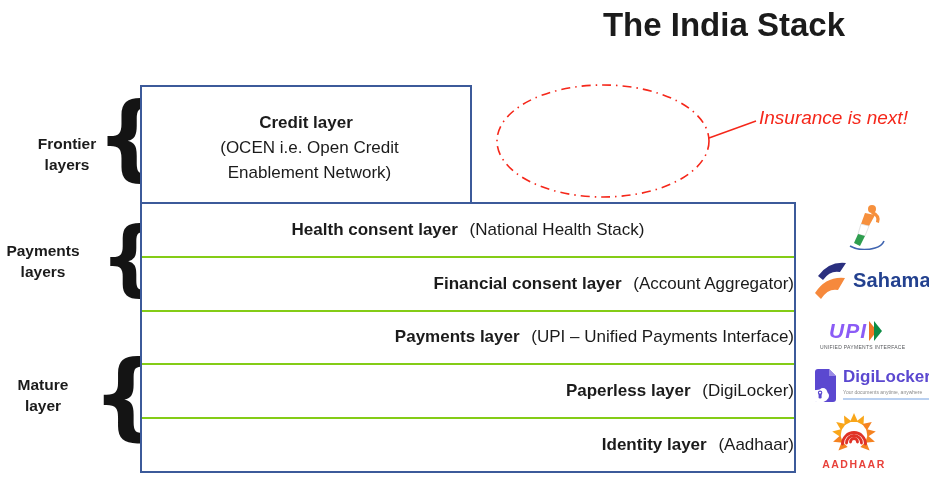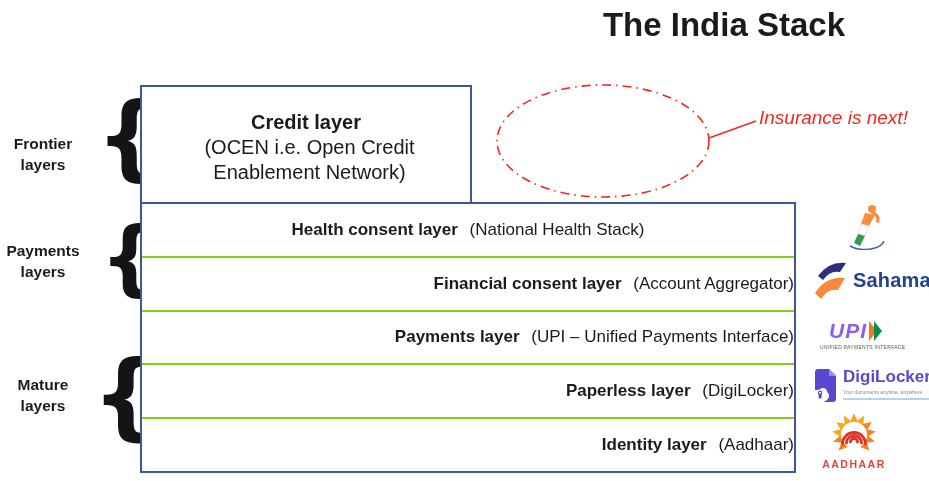--- a/index.html
+++ b/index.html
@@ -15,28 +15,28 @@
   .group-label{
     width:86px;text-align:center;font-weight:bold;
     font-size:15.5px;line-height:21px;
   }
   .brace{
     font-family:"DejaVu Sans", sans-serif;font-weight:bold;color:#141414;line-height:1;
   }
   .brace-frontier{left:96px;top:92px;font-size:92px;}
   .brace-nascent{left:100px;top:216px;font-size:82px;}
   .brace-mature{left:92px;top:349px;font-size:94px;}
-  .label-frontier{left:0px;top:133px;}
+  .label-frontier{left:0px;top:133px;padding-left:24px;}
   .label-nascent{left:0px;top:240px;}
   .label-mature{left:0px;top:374px;}
   .box{border:2px solid #3c5a9a;background:#fff;box-sizing:border-box;}
   .credit-box{
     left:140px;top:85px;width:332px;height:119px;
     display:flex;flex-direction:column;justify-content:center;
-    text-align:center;font-size:20px;line-height:25px;padding-top:5px;
+    text-align:center;font-size:17px;line-height:25px;padding-top:5px;
   }
   .stack{
     left:140px;top:202px;width:656px;height:271px;
     display:flex;flex-direction:column;
   }
   .stack-row{
     flex:1;display:flex;align-items:center;justify-content:center;
     font-size:17px;background:#fff;
   }
   .stack-row + .stack-row{border-top:2px solid #84cc16;justify-content:flex-end;}
@@ -64,21 +64,21 @@
 <body>
 
 <div class="abs title">The India Stack</div>
 
 <div class="abs group-label label-frontier">Frontier layers</div>
 <span class="abs brace brace-frontier">{</span>
 
 <div class="abs group-label label-nascent">Payments layers</div>
 <span class="abs brace brace-nascent">{</span>
 
-<div class="abs group-label label-mature">Mature layers</div>
+<div class="abs group-label label-mature">Mature layer</div>
 <span class="abs brace brace-mature">{</span>
 
 <div class="abs box credit-box">
   <div class="row-name">Credit layer</div>
   <div class="row-detail">(OCEN i.e. Open Credit</div>
   <div class="row-detail">Enablement Network)</div>
 </div>
 
 <div class="abs box stack">
   <div class="stack-row">

